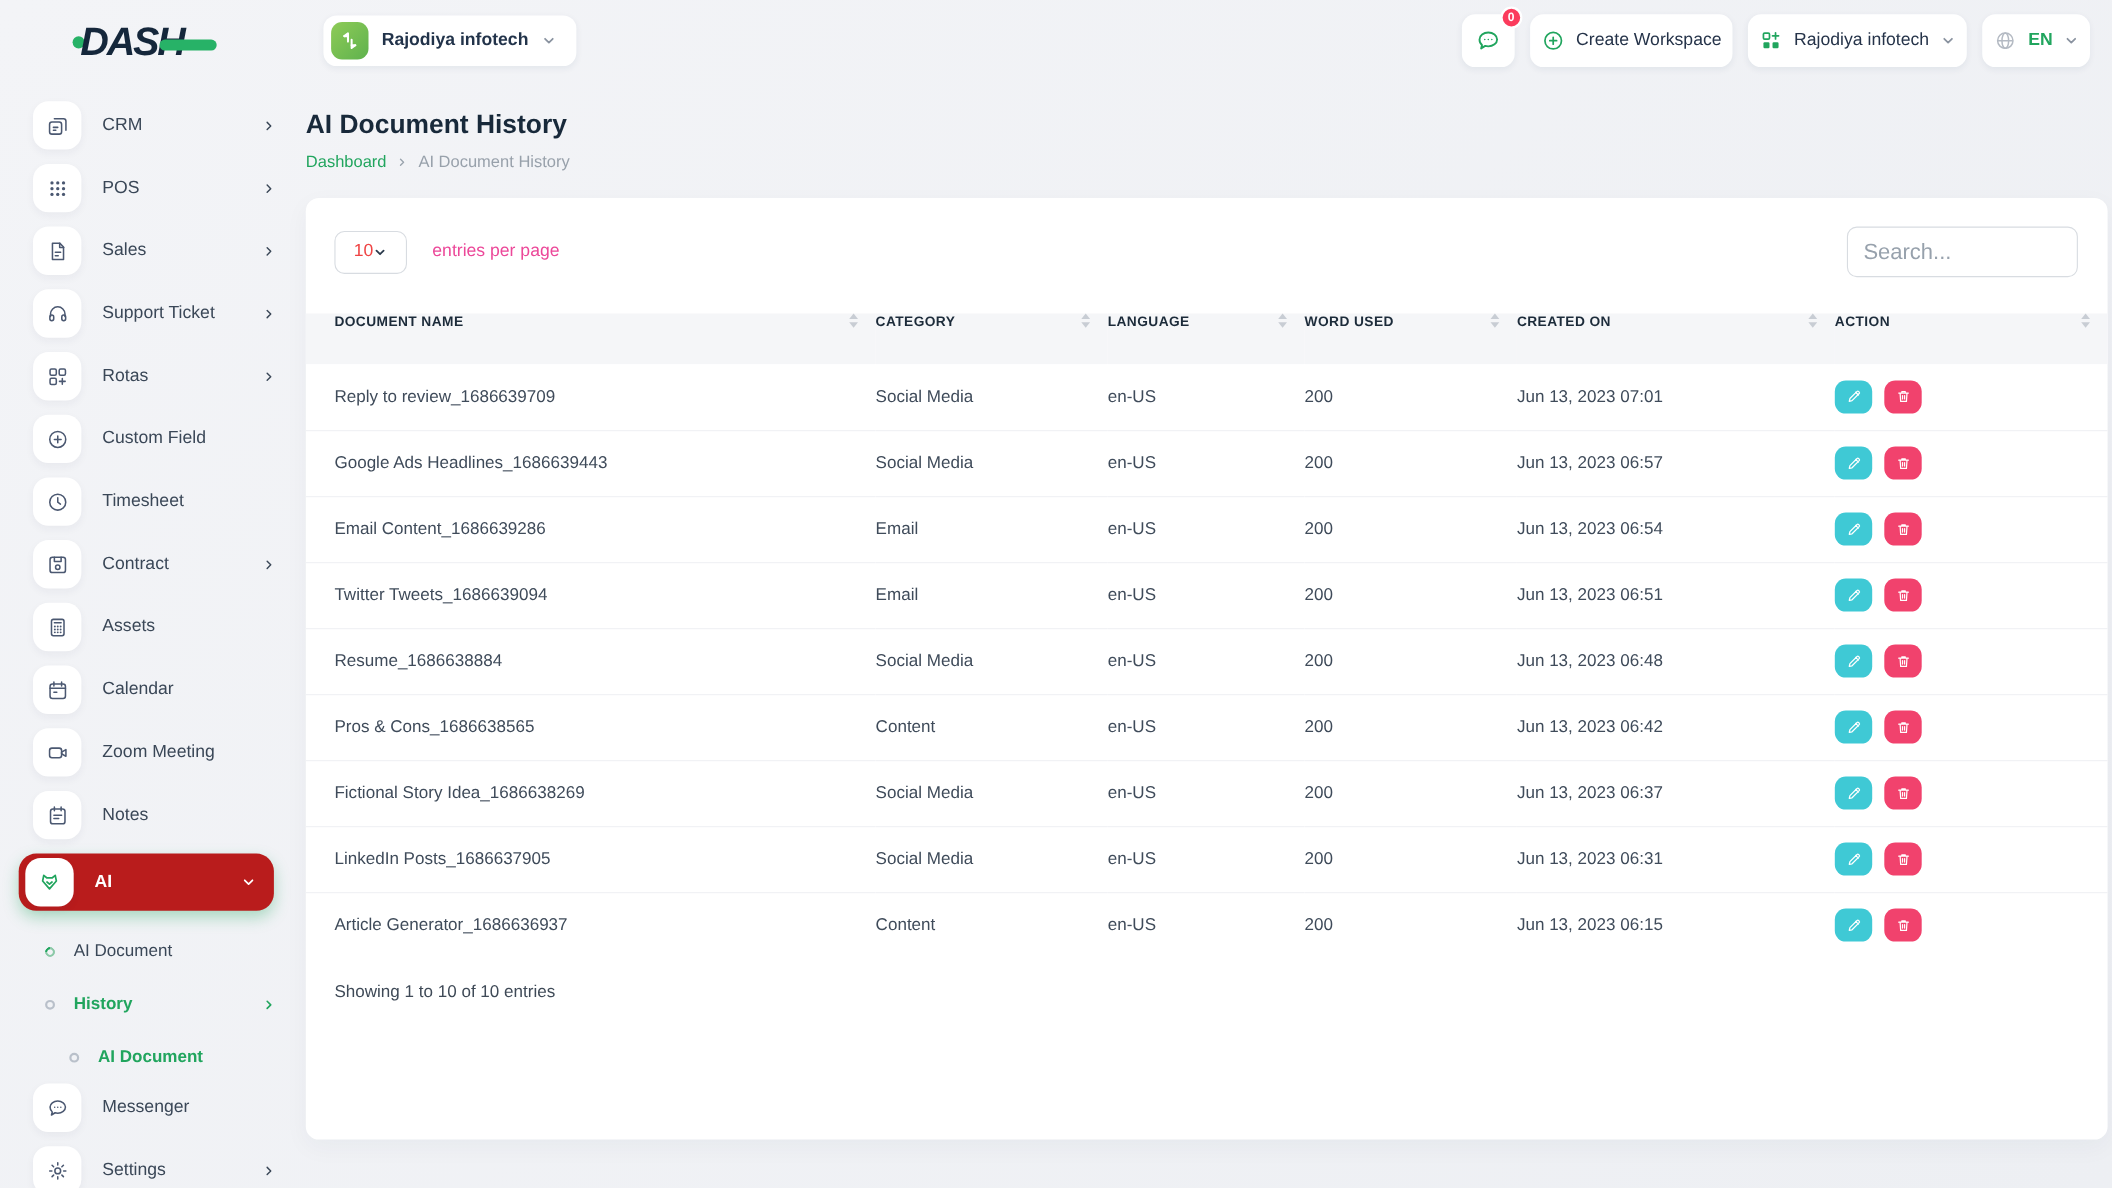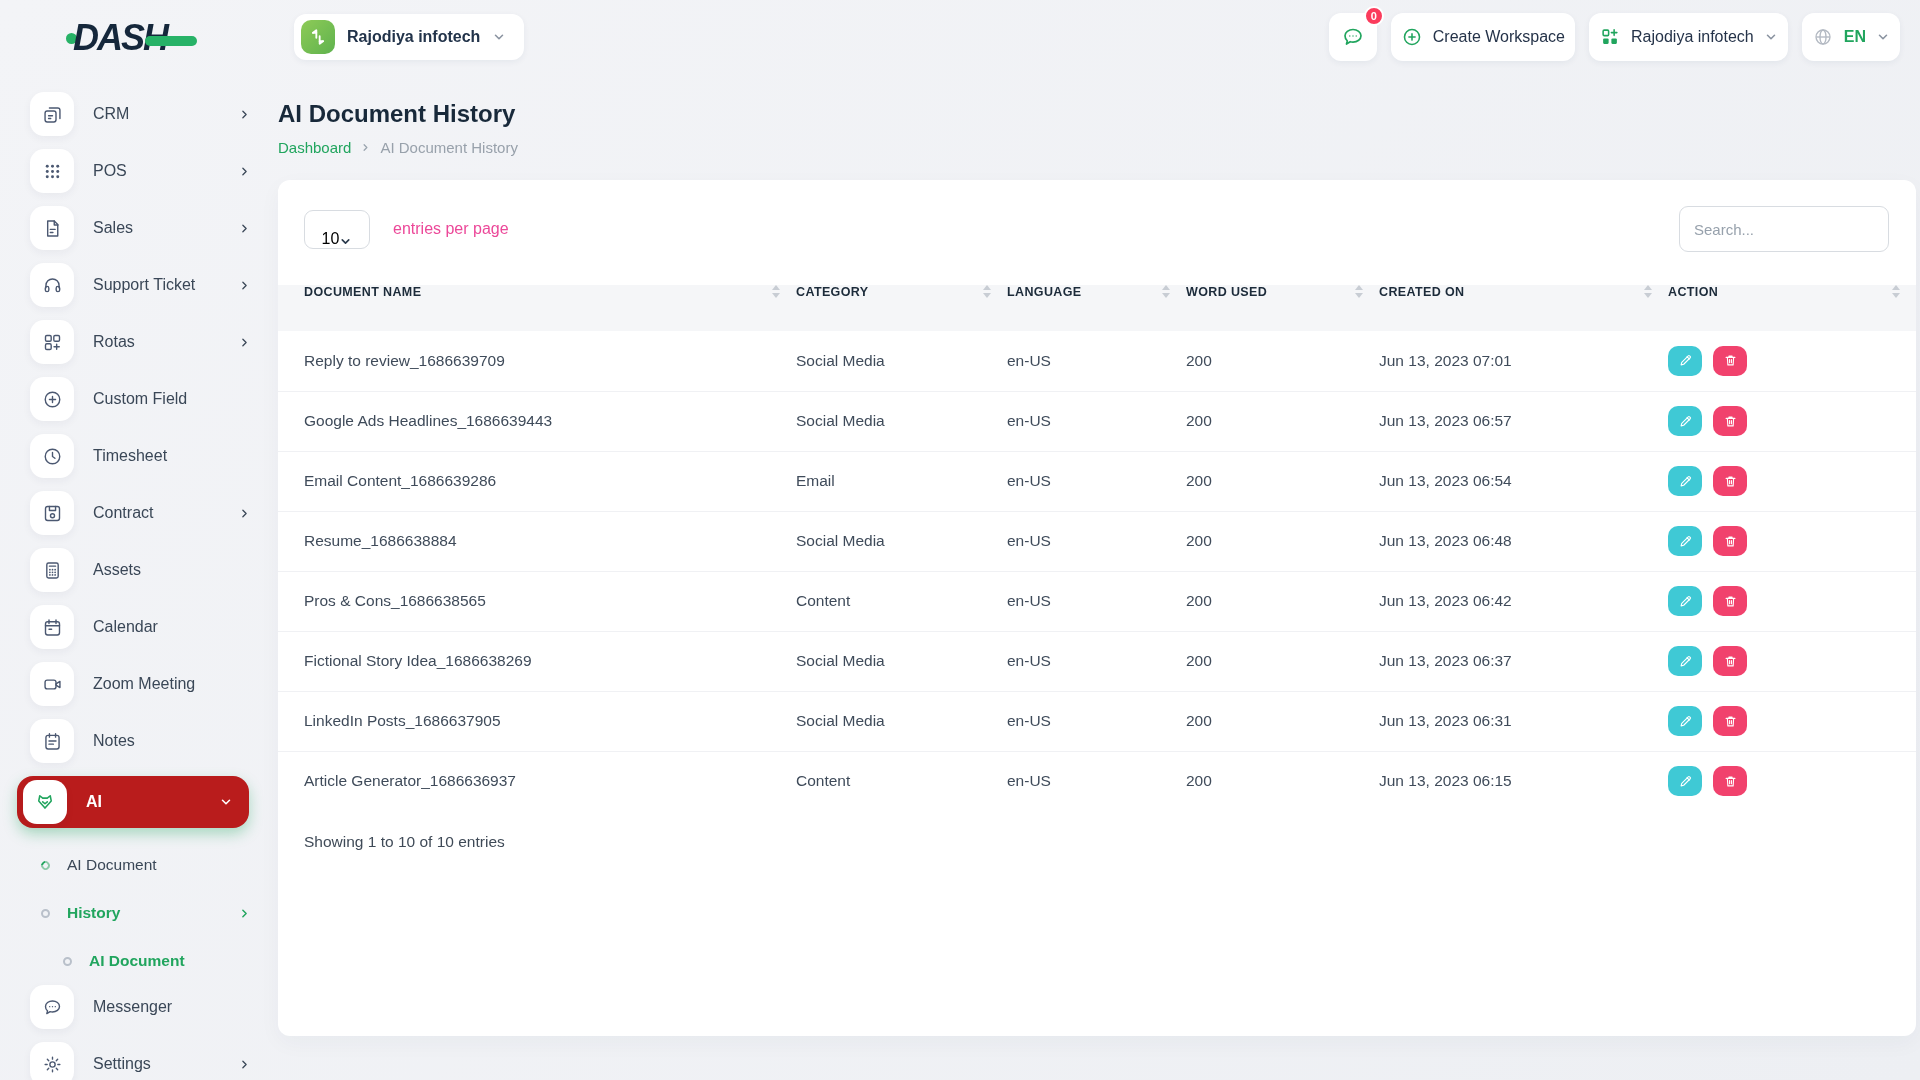--- a/index.html
+++ b/index.html
@@ -52,24 +52,24 @@
   .breadcrumb { margin-top:11px; display:flex; align-items:center; gap:9px; font-size:15px; }
   .bc-link { color:#21a55e; cursor:pointer; }
   .bc-sep { color:#9aa4ae; display:flex; }
   .bc-current { color:#98a1ab; }
 
   .card { position:absolute; top:80px; left:0; right:0; height:856px; background:#fff;
     border-radius:12px; box-shadow:0 7px 22px rgba(25,45,80,.04); }
   .controls { display:flex; justify-content:space-between; align-items:center; padding:26px 27px 0 26px; }
   .left-controls { display:flex; align-items:center; gap:23px; }
   .select-box { width:66px; height:39px; border:1px solid #d8dce1; border-radius:9px; display:flex;
-    align-items:flex-end; justify-content:center; gap:0; font-size:16px; color:#000000; cursor:pointer; background:#fff; }
+    align-items:center; justify-content:center; gap:0; font-size:16px; color:#ef4444; cursor:pointer; background:#fff; }
   .entries-label { font-size:16px; color:#ec4899; }
   .search-input { width:210px; height:46px; border:1px solid #d8dce1; border-radius:9px; padding:0 14px;
-    font-size:15px; color:#3f4a57; outline:none; font-family:"Liberation Sans",sans-serif; }
+    font-size:20px; color:#3f4a57; outline:none; font-family:"Liberation Sans",sans-serif; }
   .search-input::placeholder { color:#97a1ac; }
 
   table { width:100%; border-collapse:collapse; margin-top:33px; table-layout:fixed; }
   col.c-name{width:518px;} col.c-cat{width:211px;} col.c-lang{width:179px;}
   col.c-word{width:193px;} col.c-created{width:289px;} col.c-action{width:auto;}
   thead th { background:#f5f6f8; height:46px; text-align:left; padding:0 16px 0 0; }
   thead th:first-child .th-inner { padding-left:26px; }
   .th-inner { display:flex; justify-content:space-between; height:100%; cursor:pointer; }
   .th-label { font-size:12.5px; font-weight:700; color:#1c2b3a; letter-spacing:.03em; }
   .sorters { display:flex; flex-direction:column; gap:3px; margin-left:8px; }
@@ -550,20 +550,41 @@
                 </button>
                 <button class="act-btn act-del">
                   <svg width="15" height="15" viewBox="0 0 24 24" fill="none" stroke="#fff" stroke-width="1.8" stroke-linecap="round" stroke-linejoin="round">
                     <path d="M5 7h14M9.5 7V5h5v2M7 7l.8 12h8.4L17 7M10.5 10.5v5M13.5 10.5v5"></path>
                   </svg>
                 </button>
               </div>
             </td>
         </tr>
         <tr>
+          <td>Twitter Tweets_1686639094</td>
+          <td>Email</td>
+          <td>en-US</td>
+          <td>200</td>
+          <td>Jun 13, 2023 06:51</td>
+          <td>
+              <div class="actions">
+                <button class="act-btn act-edit">
+                  <svg width="15" height="15" viewBox="0 0 24 24" fill="none" stroke="#fff" stroke-width="1.8" stroke-linecap="round" stroke-linejoin="round">
+                    <path d="M14.3 5.7l4 4M5 19l1-4.1L16.4 4.5a1.5 1.5 0 0 1 2.1 0l1 1a1.5 1.5 0 0 1 0 2.1L9.1 18z"></path>
+                  </svg>
+                </button>
+                <button class="act-btn act-del">
+                  <svg width="15" height="15" viewBox="0 0 24 24" fill="none" stroke="#fff" stroke-width="1.8" stroke-linecap="round" stroke-linejoin="round">
+                    <path d="M5 7h14M9.5 7V5h5v2M7 7l.8 12h8.4L17 7M10.5 10.5v5M13.5 10.5v5"></path>
+                  </svg>
+                </button>
+              </div>
+            </td>
+        </tr>
+        <tr>
           <td>Resume_1686638884</td>
           <td>Social Media</td>
           <td>en-US</td>
           <td>200</td>
           <td>Jun 13, 2023 06:48</td>
           <td>
               <div class="actions">
                 <button class="act-btn act-edit">
                   <svg width="15" height="15" viewBox="0 0 24 24" fill="none" stroke="#fff" stroke-width="1.8" stroke-linecap="round" stroke-linejoin="round">
                     <path d="M14.3 5.7l4 4M5 19l1-4.1L16.4 4.5a1.5 1.5 0 0 1 2.1 0l1 1a1.5 1.5 0 0 1 0 2.1L9.1 18z"></path>

